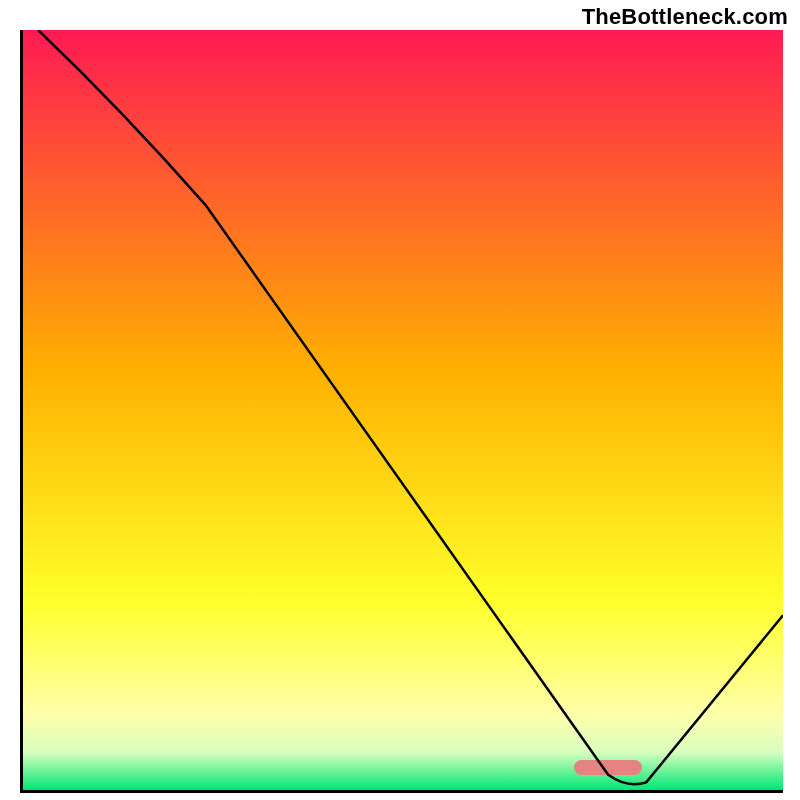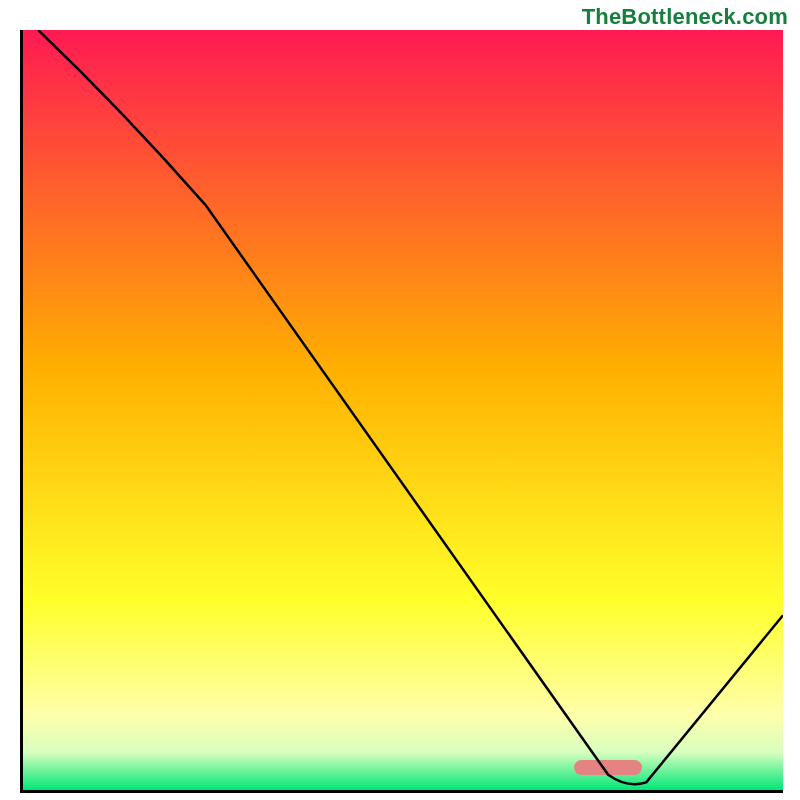--- a/index.html
+++ b/index.html
@@ -10,21 +10,21 @@
     background: #fff;
     font-family: Arial, Helvetica, sans-serif;
     position: relative;
   }
   .attribution {
     position: absolute;
     top: 4px;
     right: 12px;
     font-size: 22px;
     font-weight: bold;
-    color: #15803d;
+    color: #000000;
     letter-spacing: 0.2px;
   }
   .plot {
     position: absolute;
     left: 20px;
     top: 30px;
     width: 760px;
     height: 760px;
     border-left: 3px solid #000;
     border-bottom: 3px solid #000;

